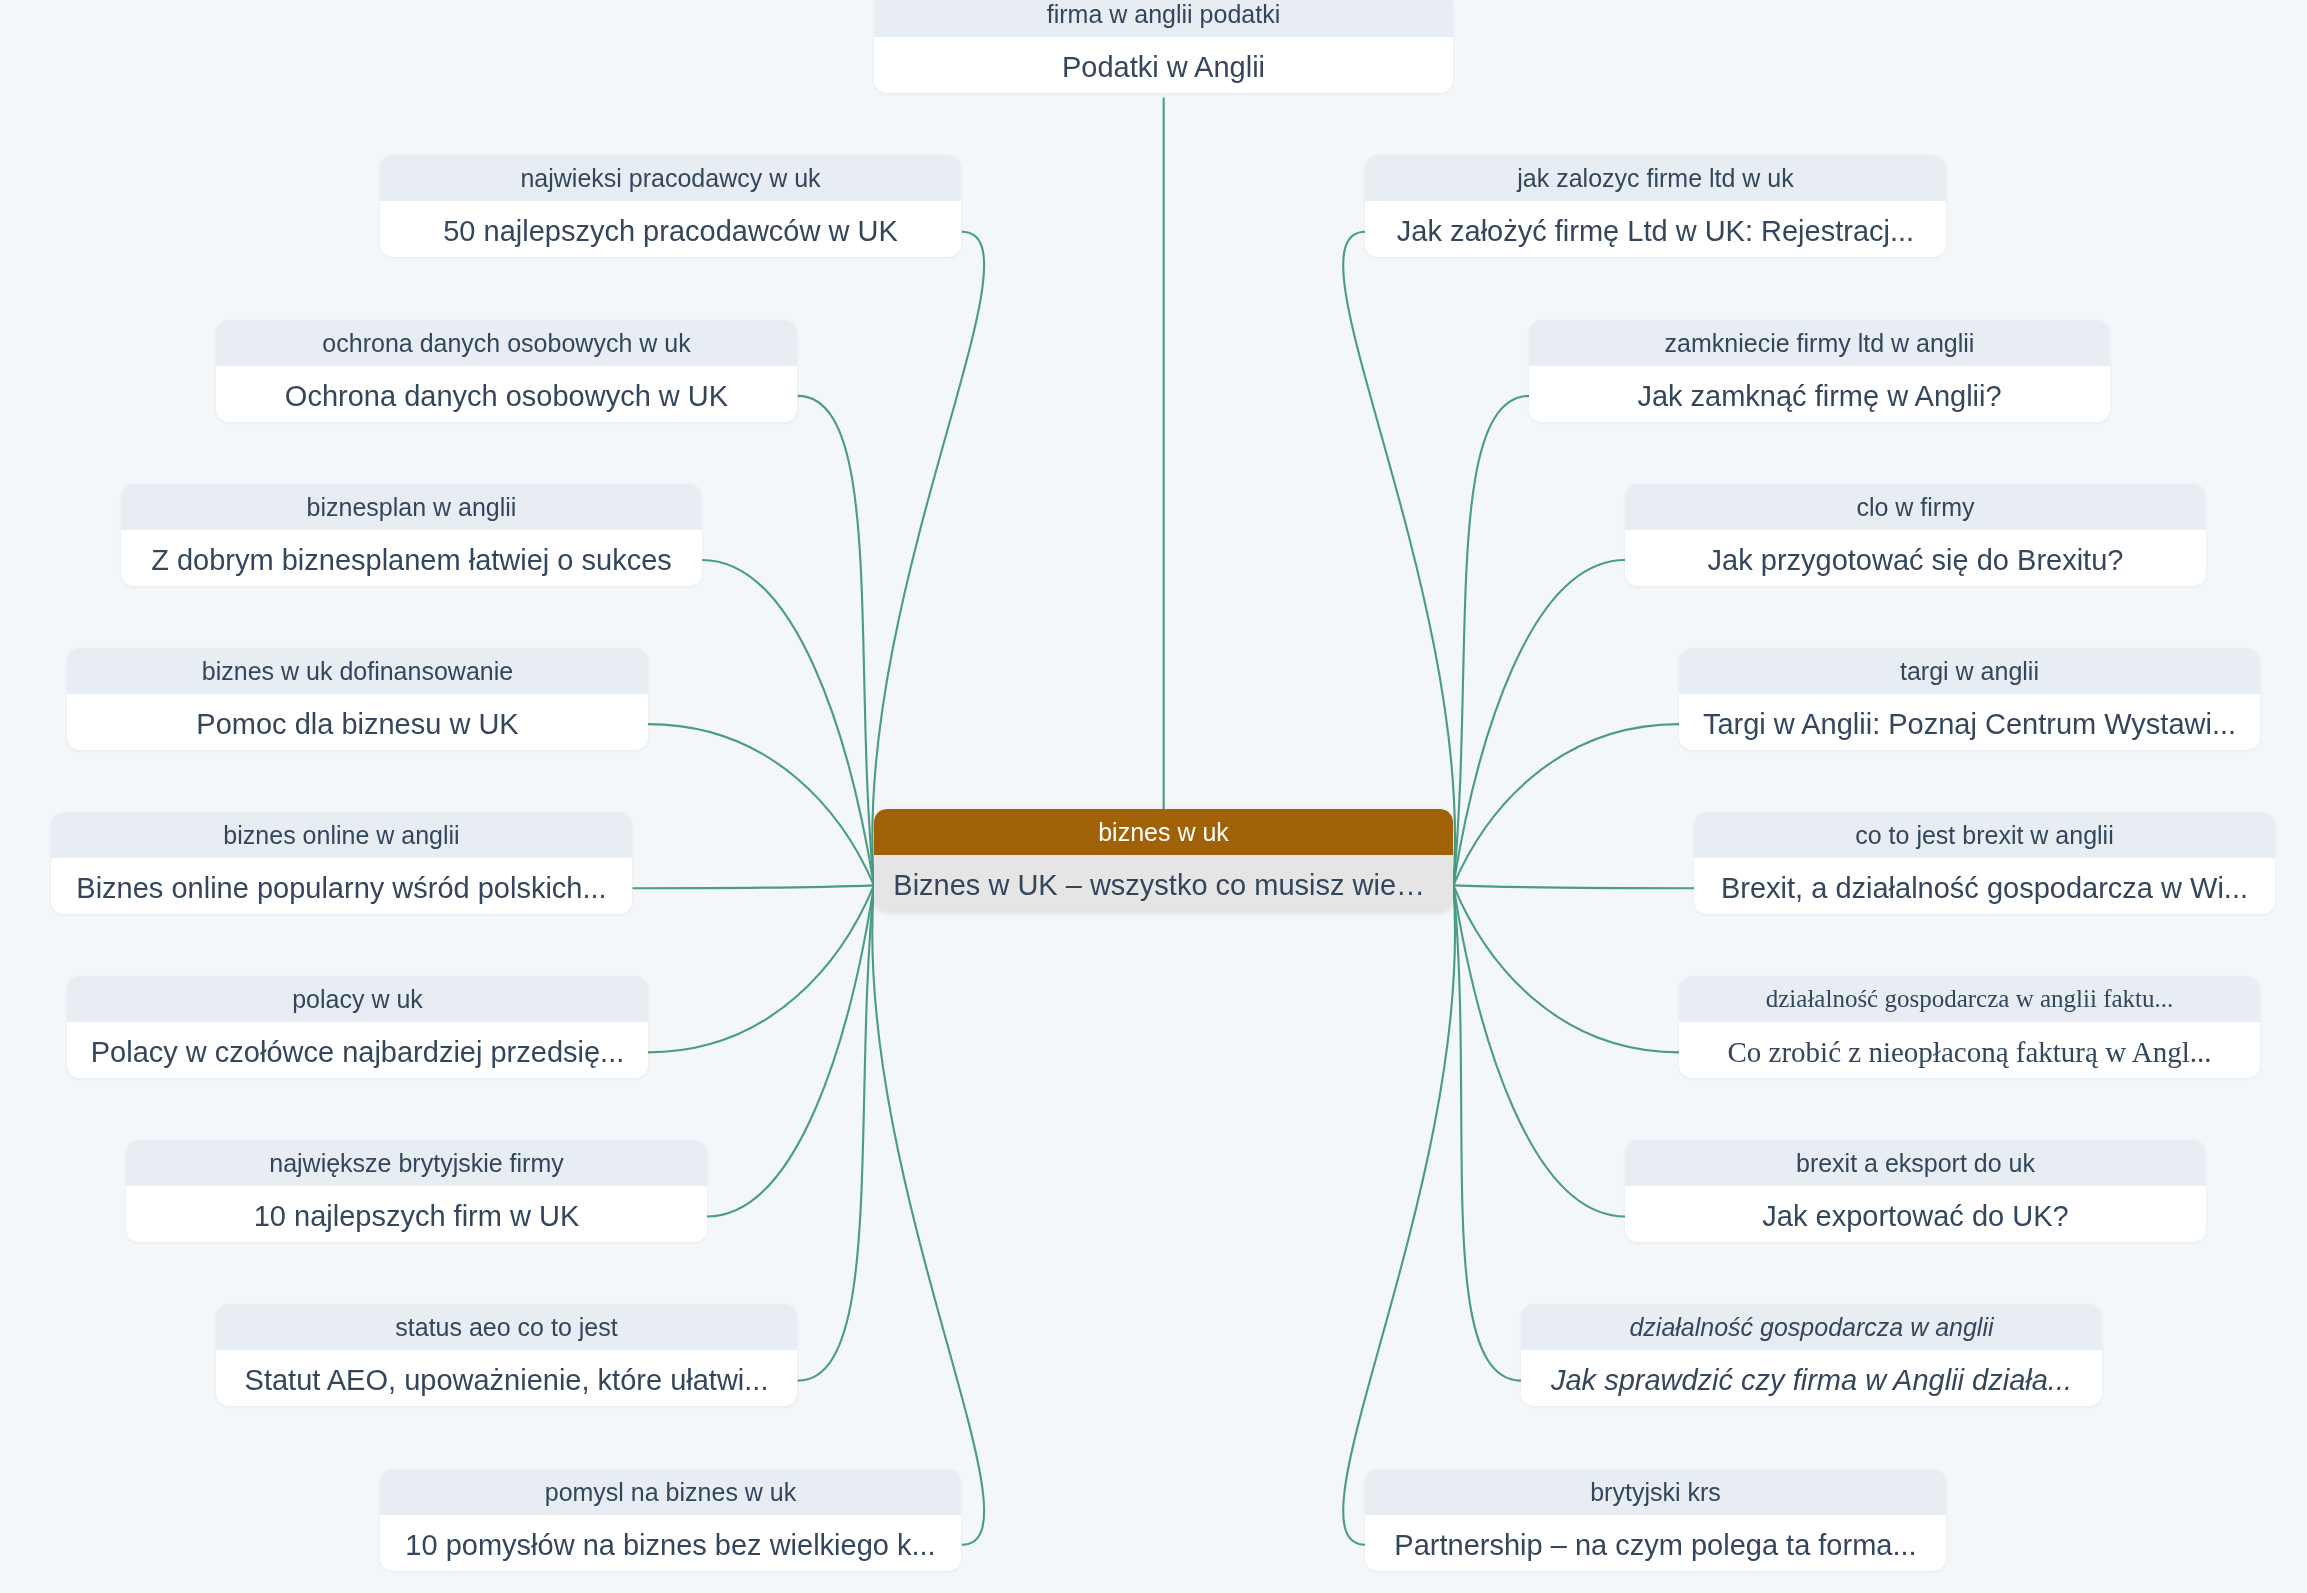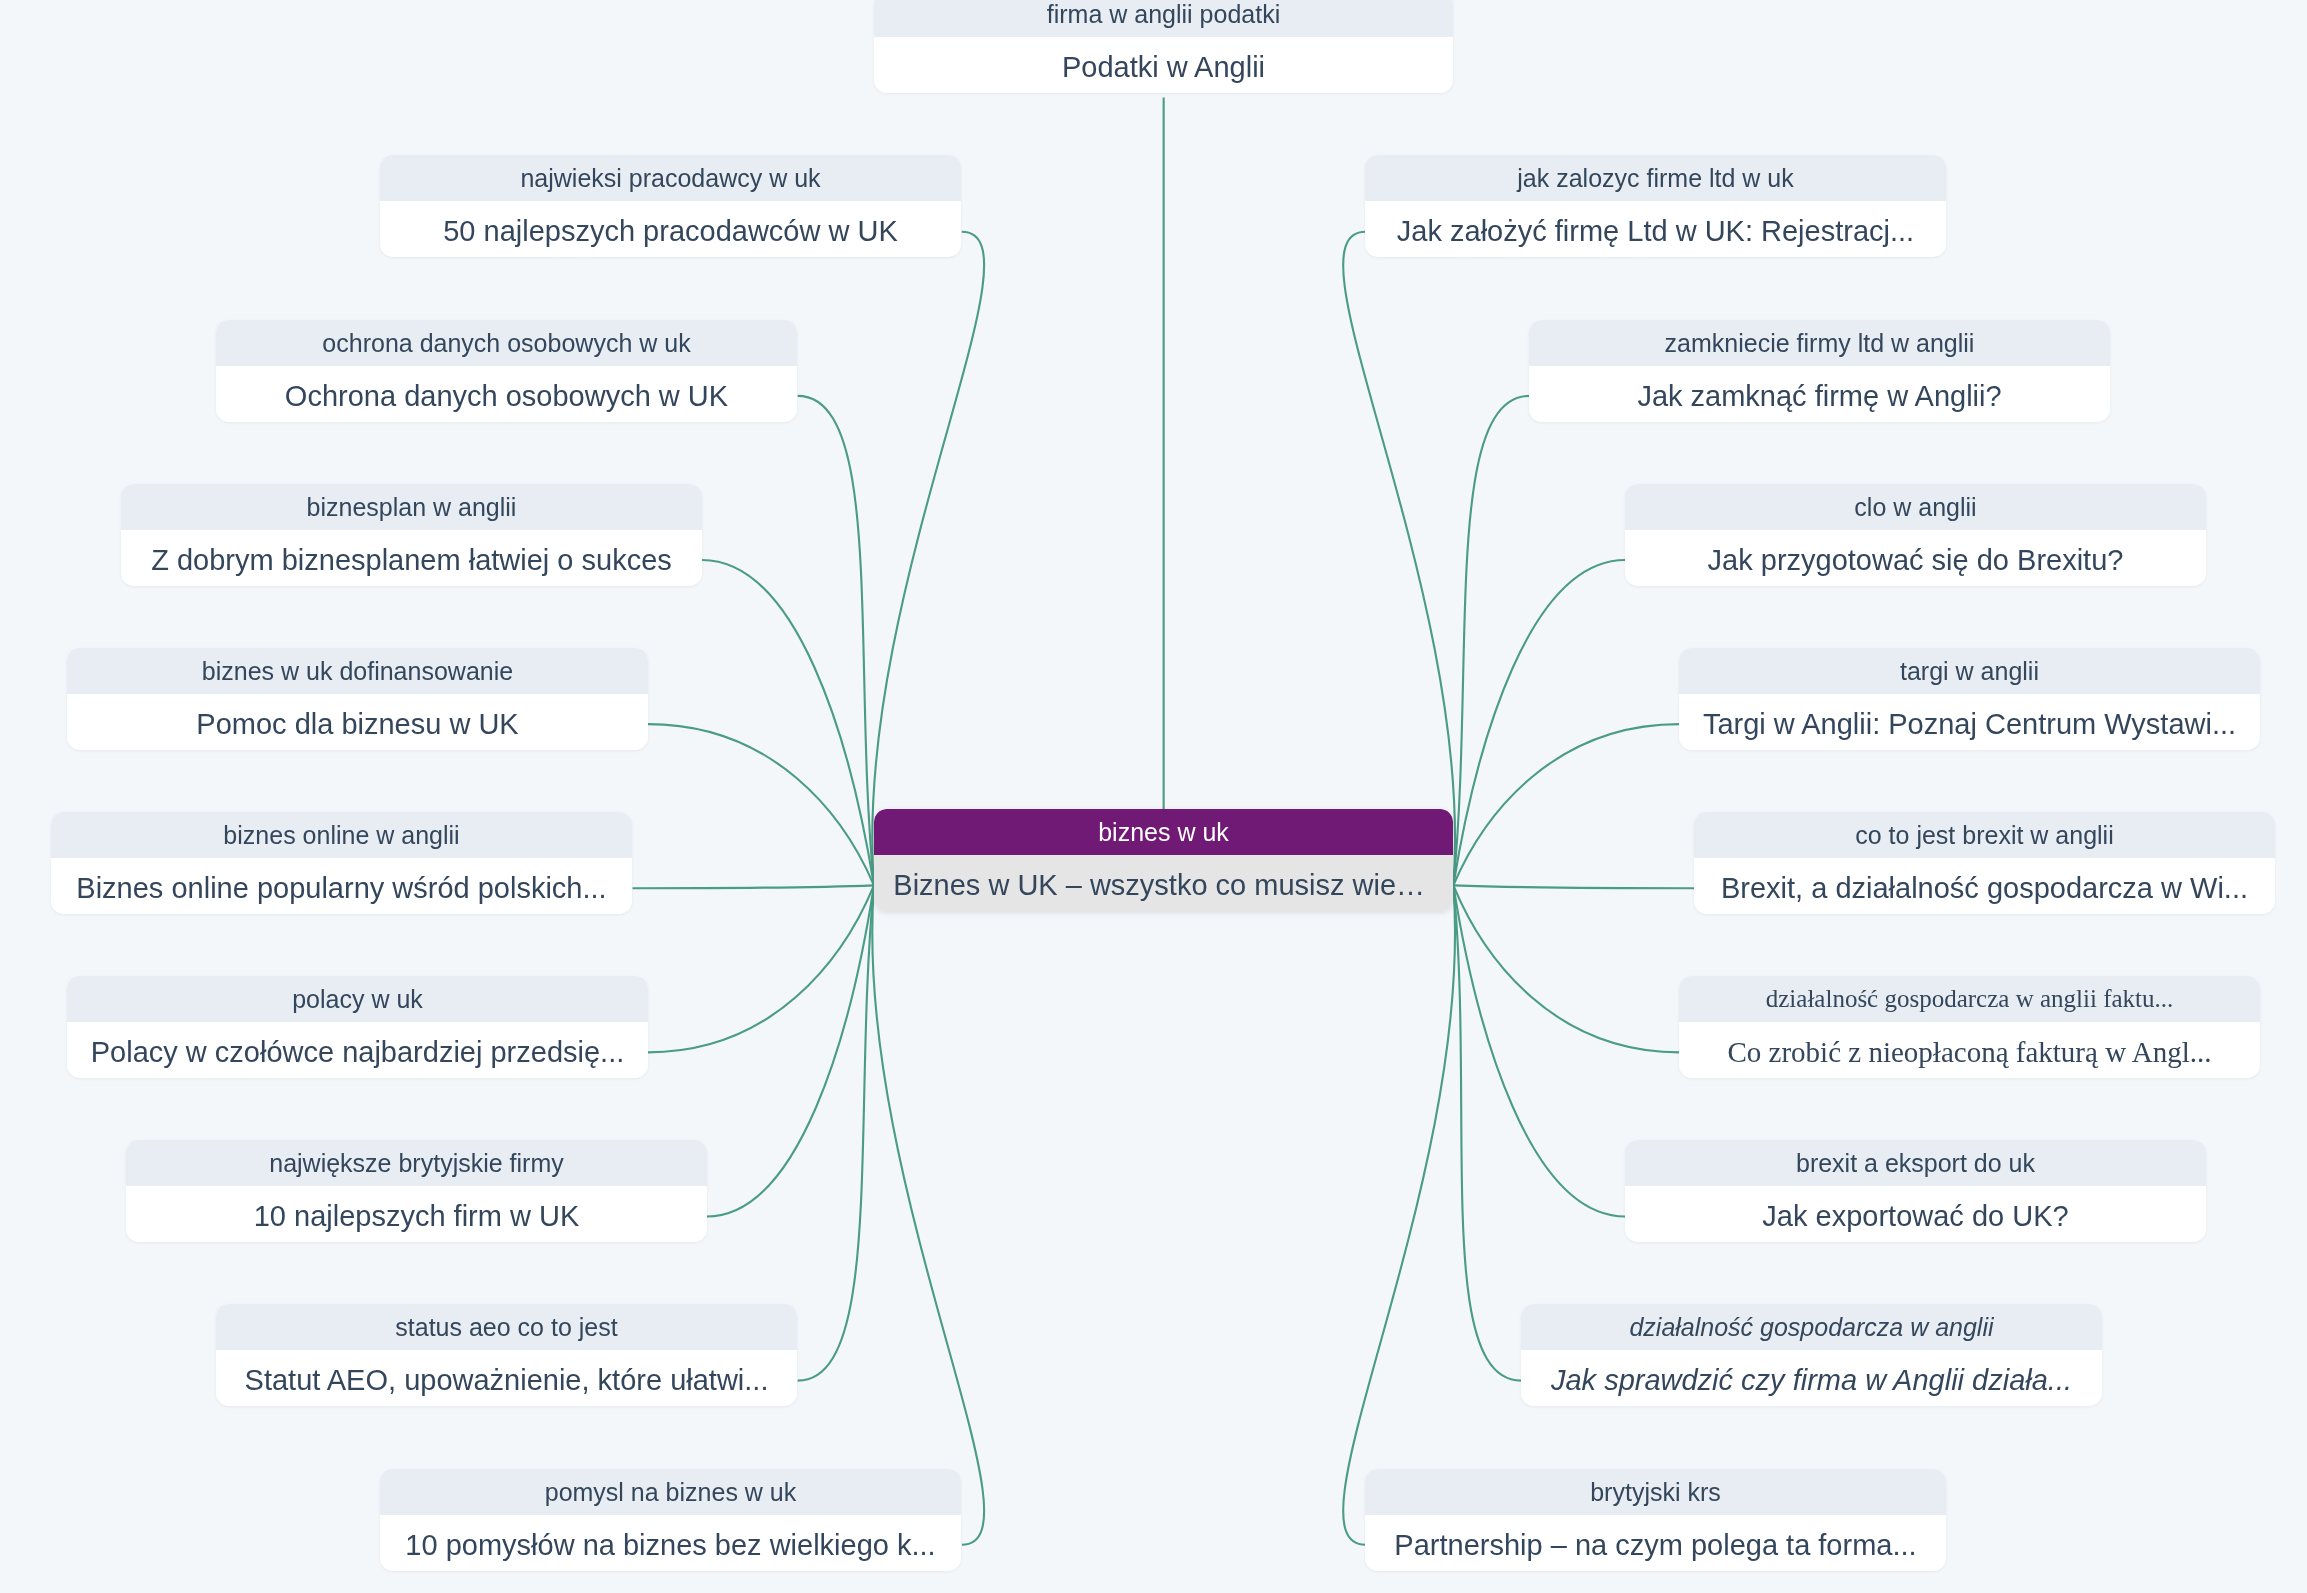--- a/index.html
+++ b/index.html
@@ -55,21 +55,21 @@
     padding: 0 19.3px;
     white-space: nowrap;
     overflow: hidden;
     text-overflow: ellipsis;
     border-radius: 0 0 12.6px 12.6px;
   }
   .node.root {
     box-shadow: 0 1.9px 5.8px rgba(30, 45, 65, 0.12);
   }
   .node.root .kw {
-    background: #701a75;
+    background: #a16207;
     color: #ffffff;
   }
   .node.root .title {
     background: #e5e5e5;
     color: #33465c;
   }
 </style>
 </head>
 <body>
 
@@ -142,21 +142,21 @@
       </div>
       <div class="node" style="left: 1365px; top: 155px; width: 581px;">
         <div class="kw">jak zalozyc firme ltd w uk</div>
         <div class="title">Jak założyć firmę Ltd w UK: Rejestracj...</div>
       </div>
       <div class="node" style="left: 1529px; top: 320px; width: 581px;">
         <div class="kw">zamkniecie firmy ltd w anglii</div>
         <div class="title">Jak zamknąć firmę w Anglii?</div>
       </div>
       <div class="node" style="left: 1625px; top: 484px; width: 581px;">
-        <div class="kw">clo w anglii</div>
+        <div class="kw">clo w firmy</div>
         <div class="title">Jak przygotować się do Brexitu?</div>
       </div>
       <div class="node" style="left: 1679px; top: 648px; width: 581px;">
         <div class="kw">targi w anglii</div>
         <div class="title">Targi w Anglii: Poznaj Centrum Wystawi...</div>
       </div>
       <div class="node" style="left: 1694px; top: 812px; width: 581px;">
         <div class="kw">co to jest brexit w anglii</div>
         <div class="title">Brexit, a działalność gospodarcza w Wi...</div>
       </div>

